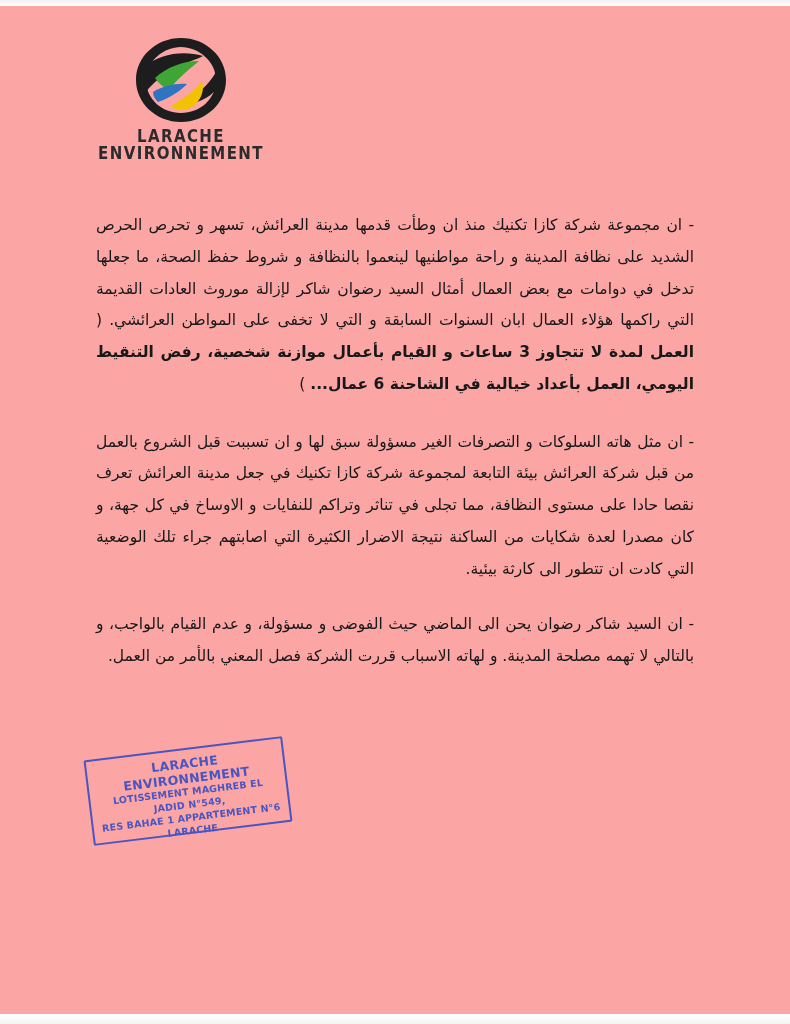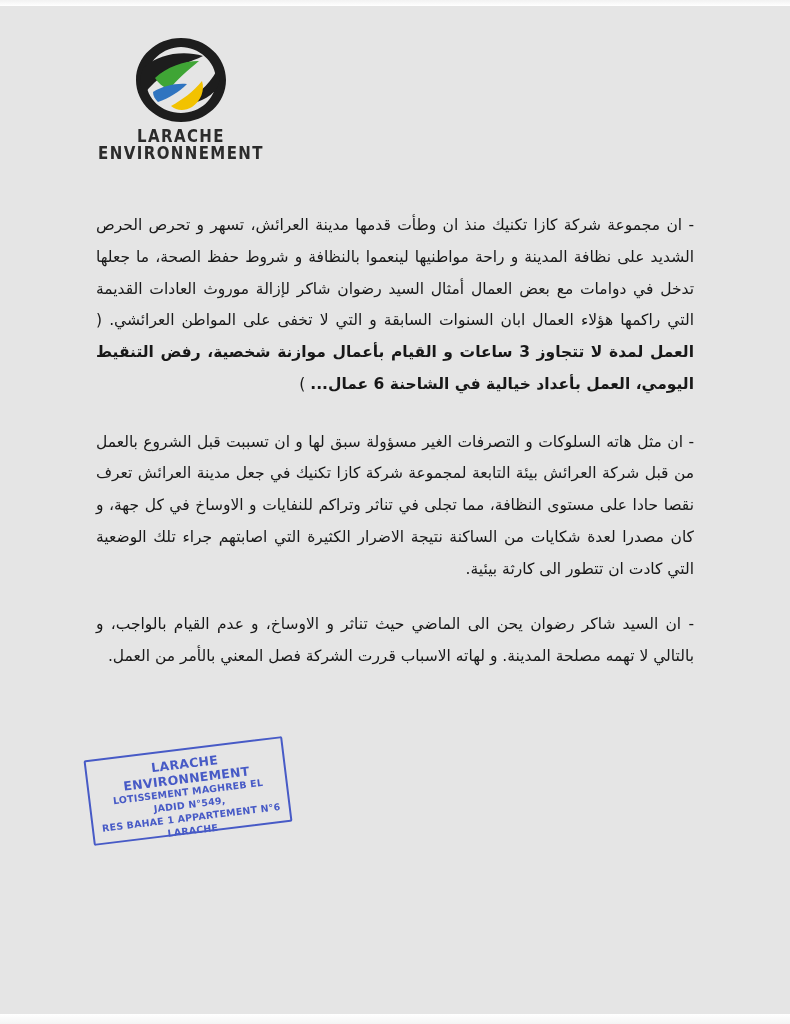--- a/index.html
+++ b/index.html
@@ -12,21 +12,21 @@
     height: 1024px;
     position: relative;
     font-family: "DejaVu Sans", "Liberation Sans", sans-serif;
     color: #1b1b1b;
     overflow: hidden;
   }
 
   .page {
     position: absolute;
     inset: 0;
-    background: #e5e5e5;
+    background: #fca5a5;
     padding-left: 32px;
   }
 
   
   .letterhead {
     position: absolute;
     top: 34px;
     left: 96px;
     width: 170px;
     height: 145px;
@@ -158,21 +158,21 @@
       <div class="line2">ENVIRONNEMENT</div>
     </div>
   </div>
 
   <div class="content">
     <p class="para p1"><span>- ان مجموعة شركة كازا تكنيك منذ ان وطأت قدمها مدينة العرائش، تسهر و تحرص الحرص الشديد على نظافة المدينة و راحة مواطنيها لينعموا بالنظافة و شروط حفظ الصحة، ما جعلها تدخل في دوامات مع بعض العمال أمثال السيد رضوان شاكر لإزالة موروث العادات القديمة التي راكمها هؤلاء العمال ابان السنوات السابقة و التي لا تخفى على المواطن العرائشي. ( </span><b>العمل لمدة لا تتجاوز 3 ساعات و القيام بأعمال موازنة شخصية، رفض التنقيط اليومي، العمل بأعداد خيالية في الشاحنة 6 عمال...</b><span> )</span></p>
 
     <p class="para">- ان مثل هاته السلوكات و التصرفات الغير مسؤولة سبق لها و ان تسببت قبل الشروع بالعمل من قبل شركة العرائش بيئة التابعة لمجموعة شركة كازا تكنيك في جعل مدينة العرائش تعرف نقصا حادا على مستوى النظافة، مما تجلى في تناثر وتراكم للنفايات و الاوساخ في كل جهة، و كان مصدرا لعدة شكايات من الساكنة نتيجة الاضرار الكثيرة التي اصابتهم جراء تلك الوضعية التي كادت ان تتطور الى كارثة بيئية.</p>
 
 
-    <p class="para">- ان السيد شاكر رضوان يحن الى الماضي حيث تناثر و الاوساخ، و عدم القيام بالواجب، و بالتالي لا تهمه مصلحة المدينة. و لهاته الاسباب قررت الشركة فصل المعني بالأمر من العمل.</p>
+    <p class="para">- ان السيد شاكر رضوان يحن الى الماضي حيث الفوضى و مسؤولة، و عدم القيام بالواجب، و بالتالي لا تهمه مصلحة المدينة. و لهاته الاسباب قررت الشركة فصل المعني بالأمر من العمل.</p>
   </div>
 
   <div class="stamp">
     <div class="stamp-box">
       <div class="stamp-l1">LARACHE ENVIRONNEMENT</div>
       <div class="stamp-l2">LOTISSEMENT MAGHREB EL JADID N°549,</div>
       <div class="stamp-l3">RES BAHAE 1 APPARTEMENT N°6</div>
       <div class="stamp-l4">LARACHE</div>
     </div>
   </div>

